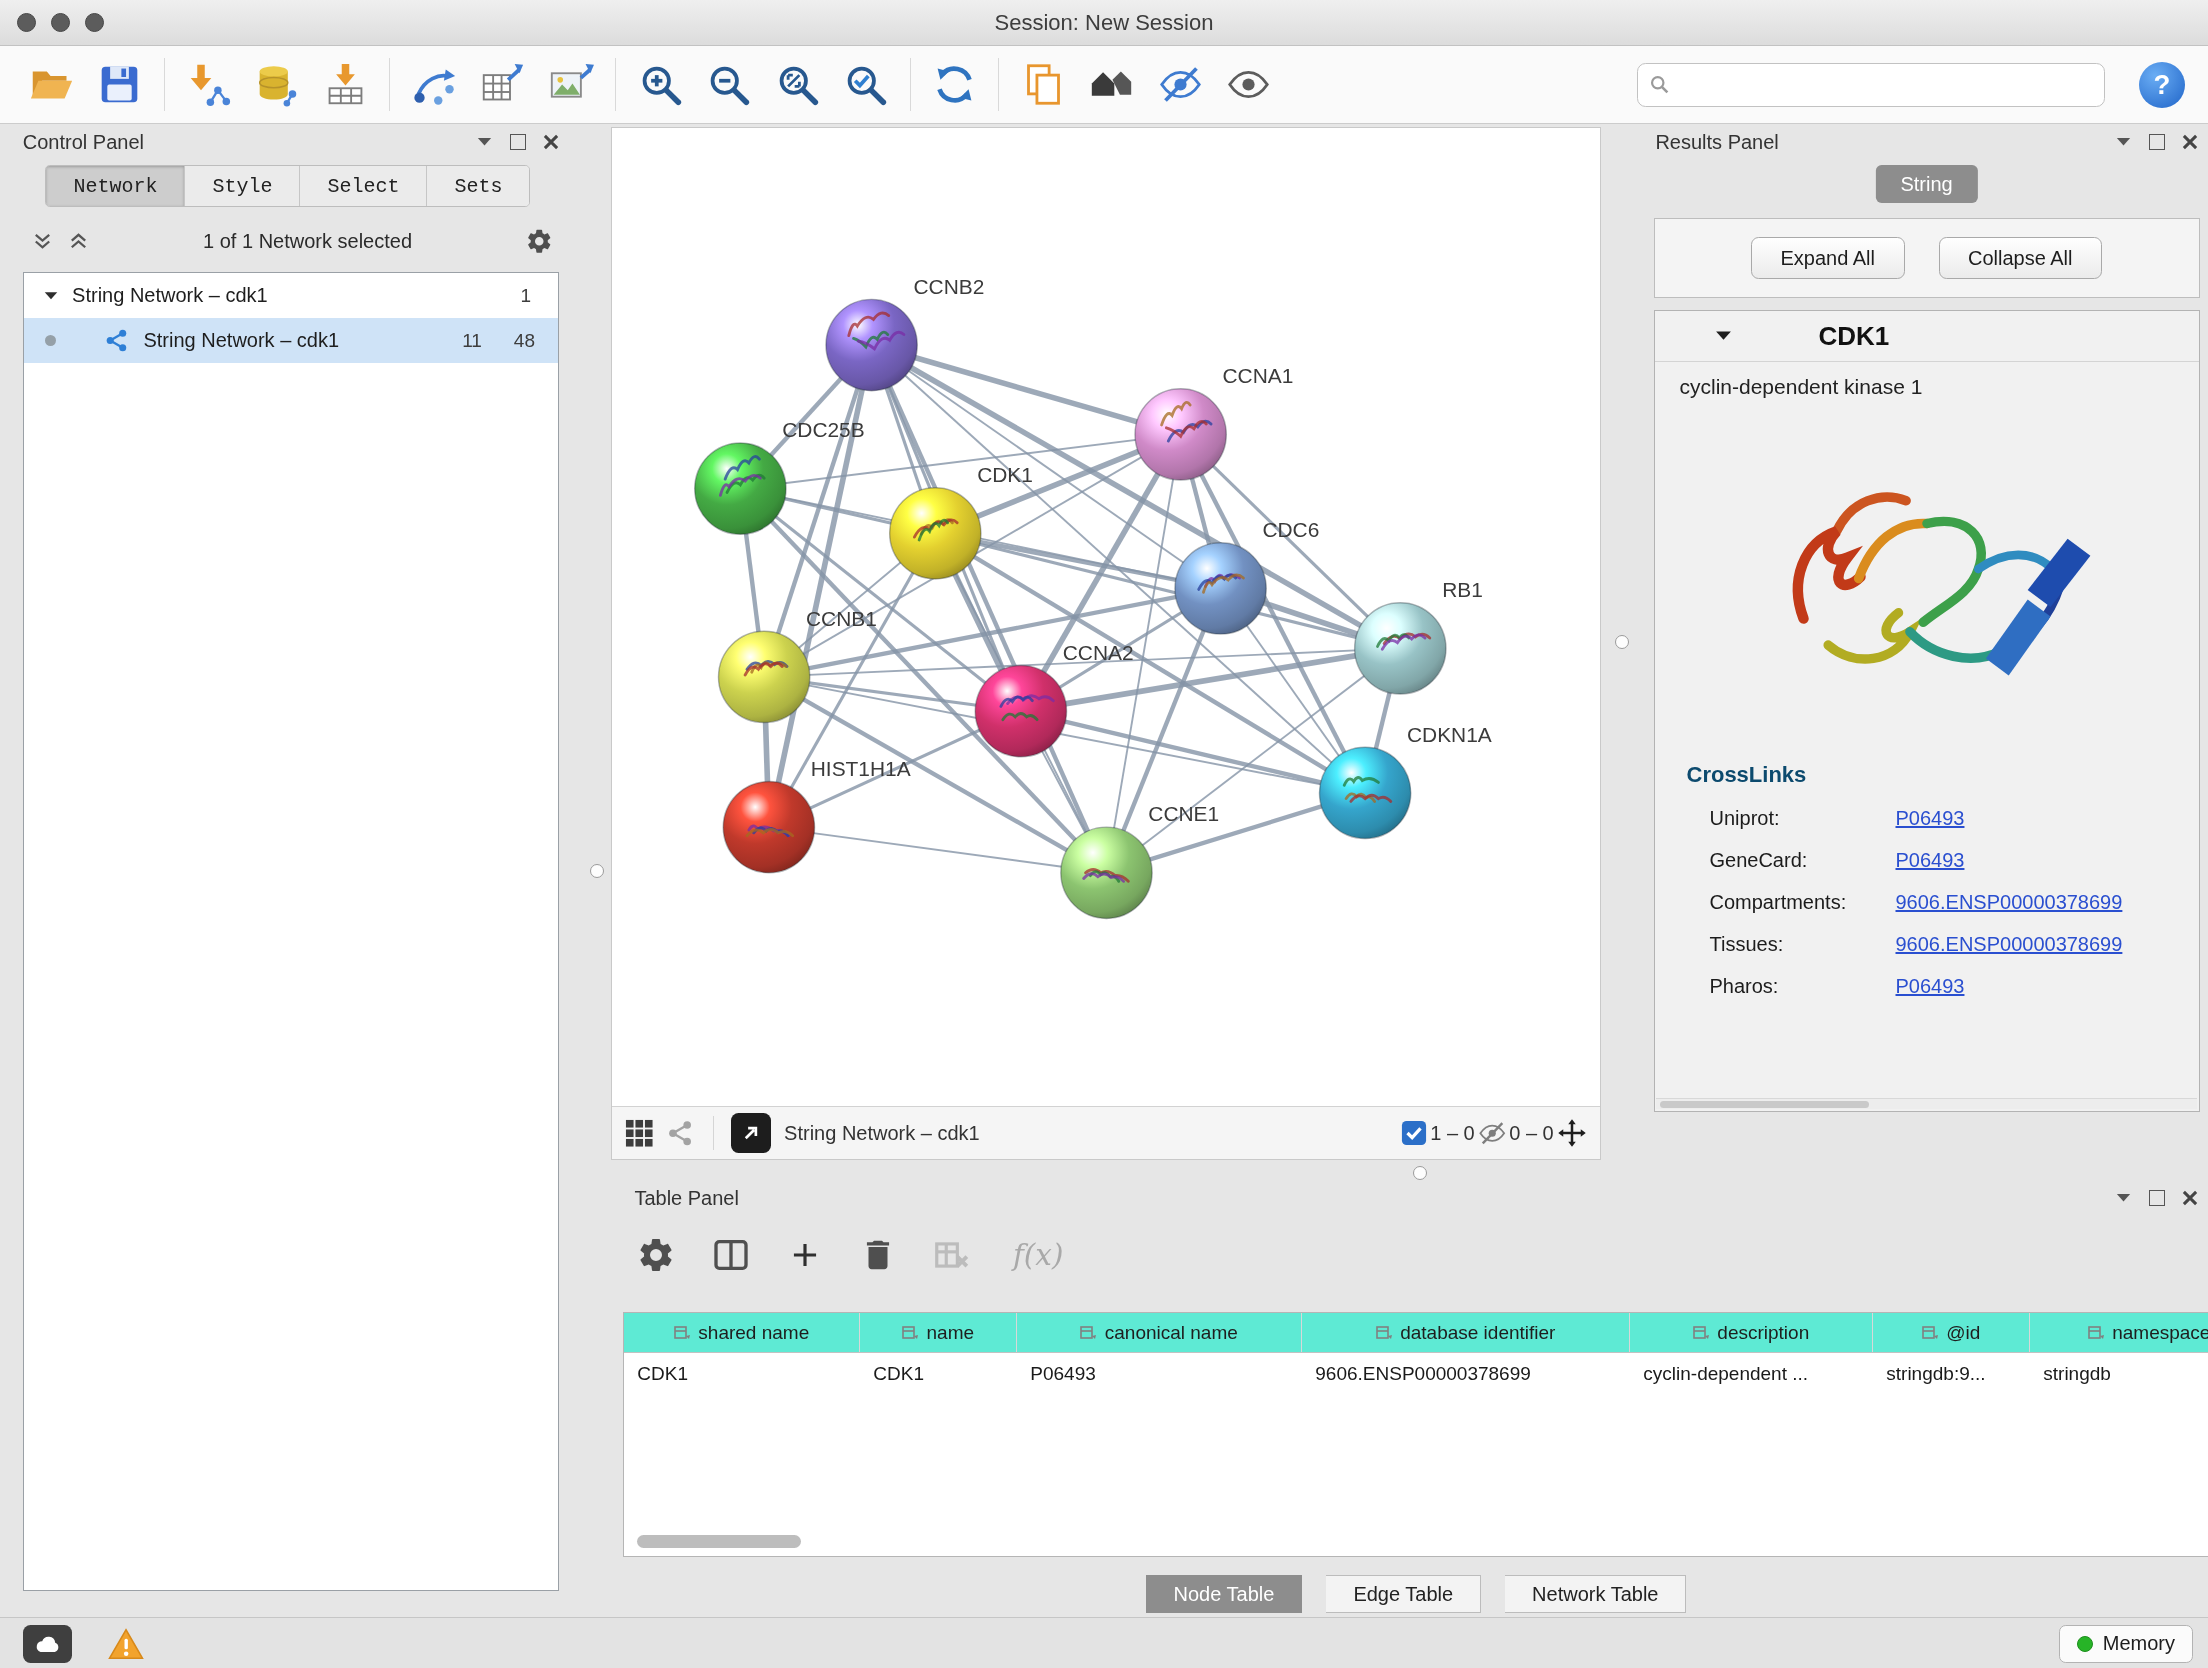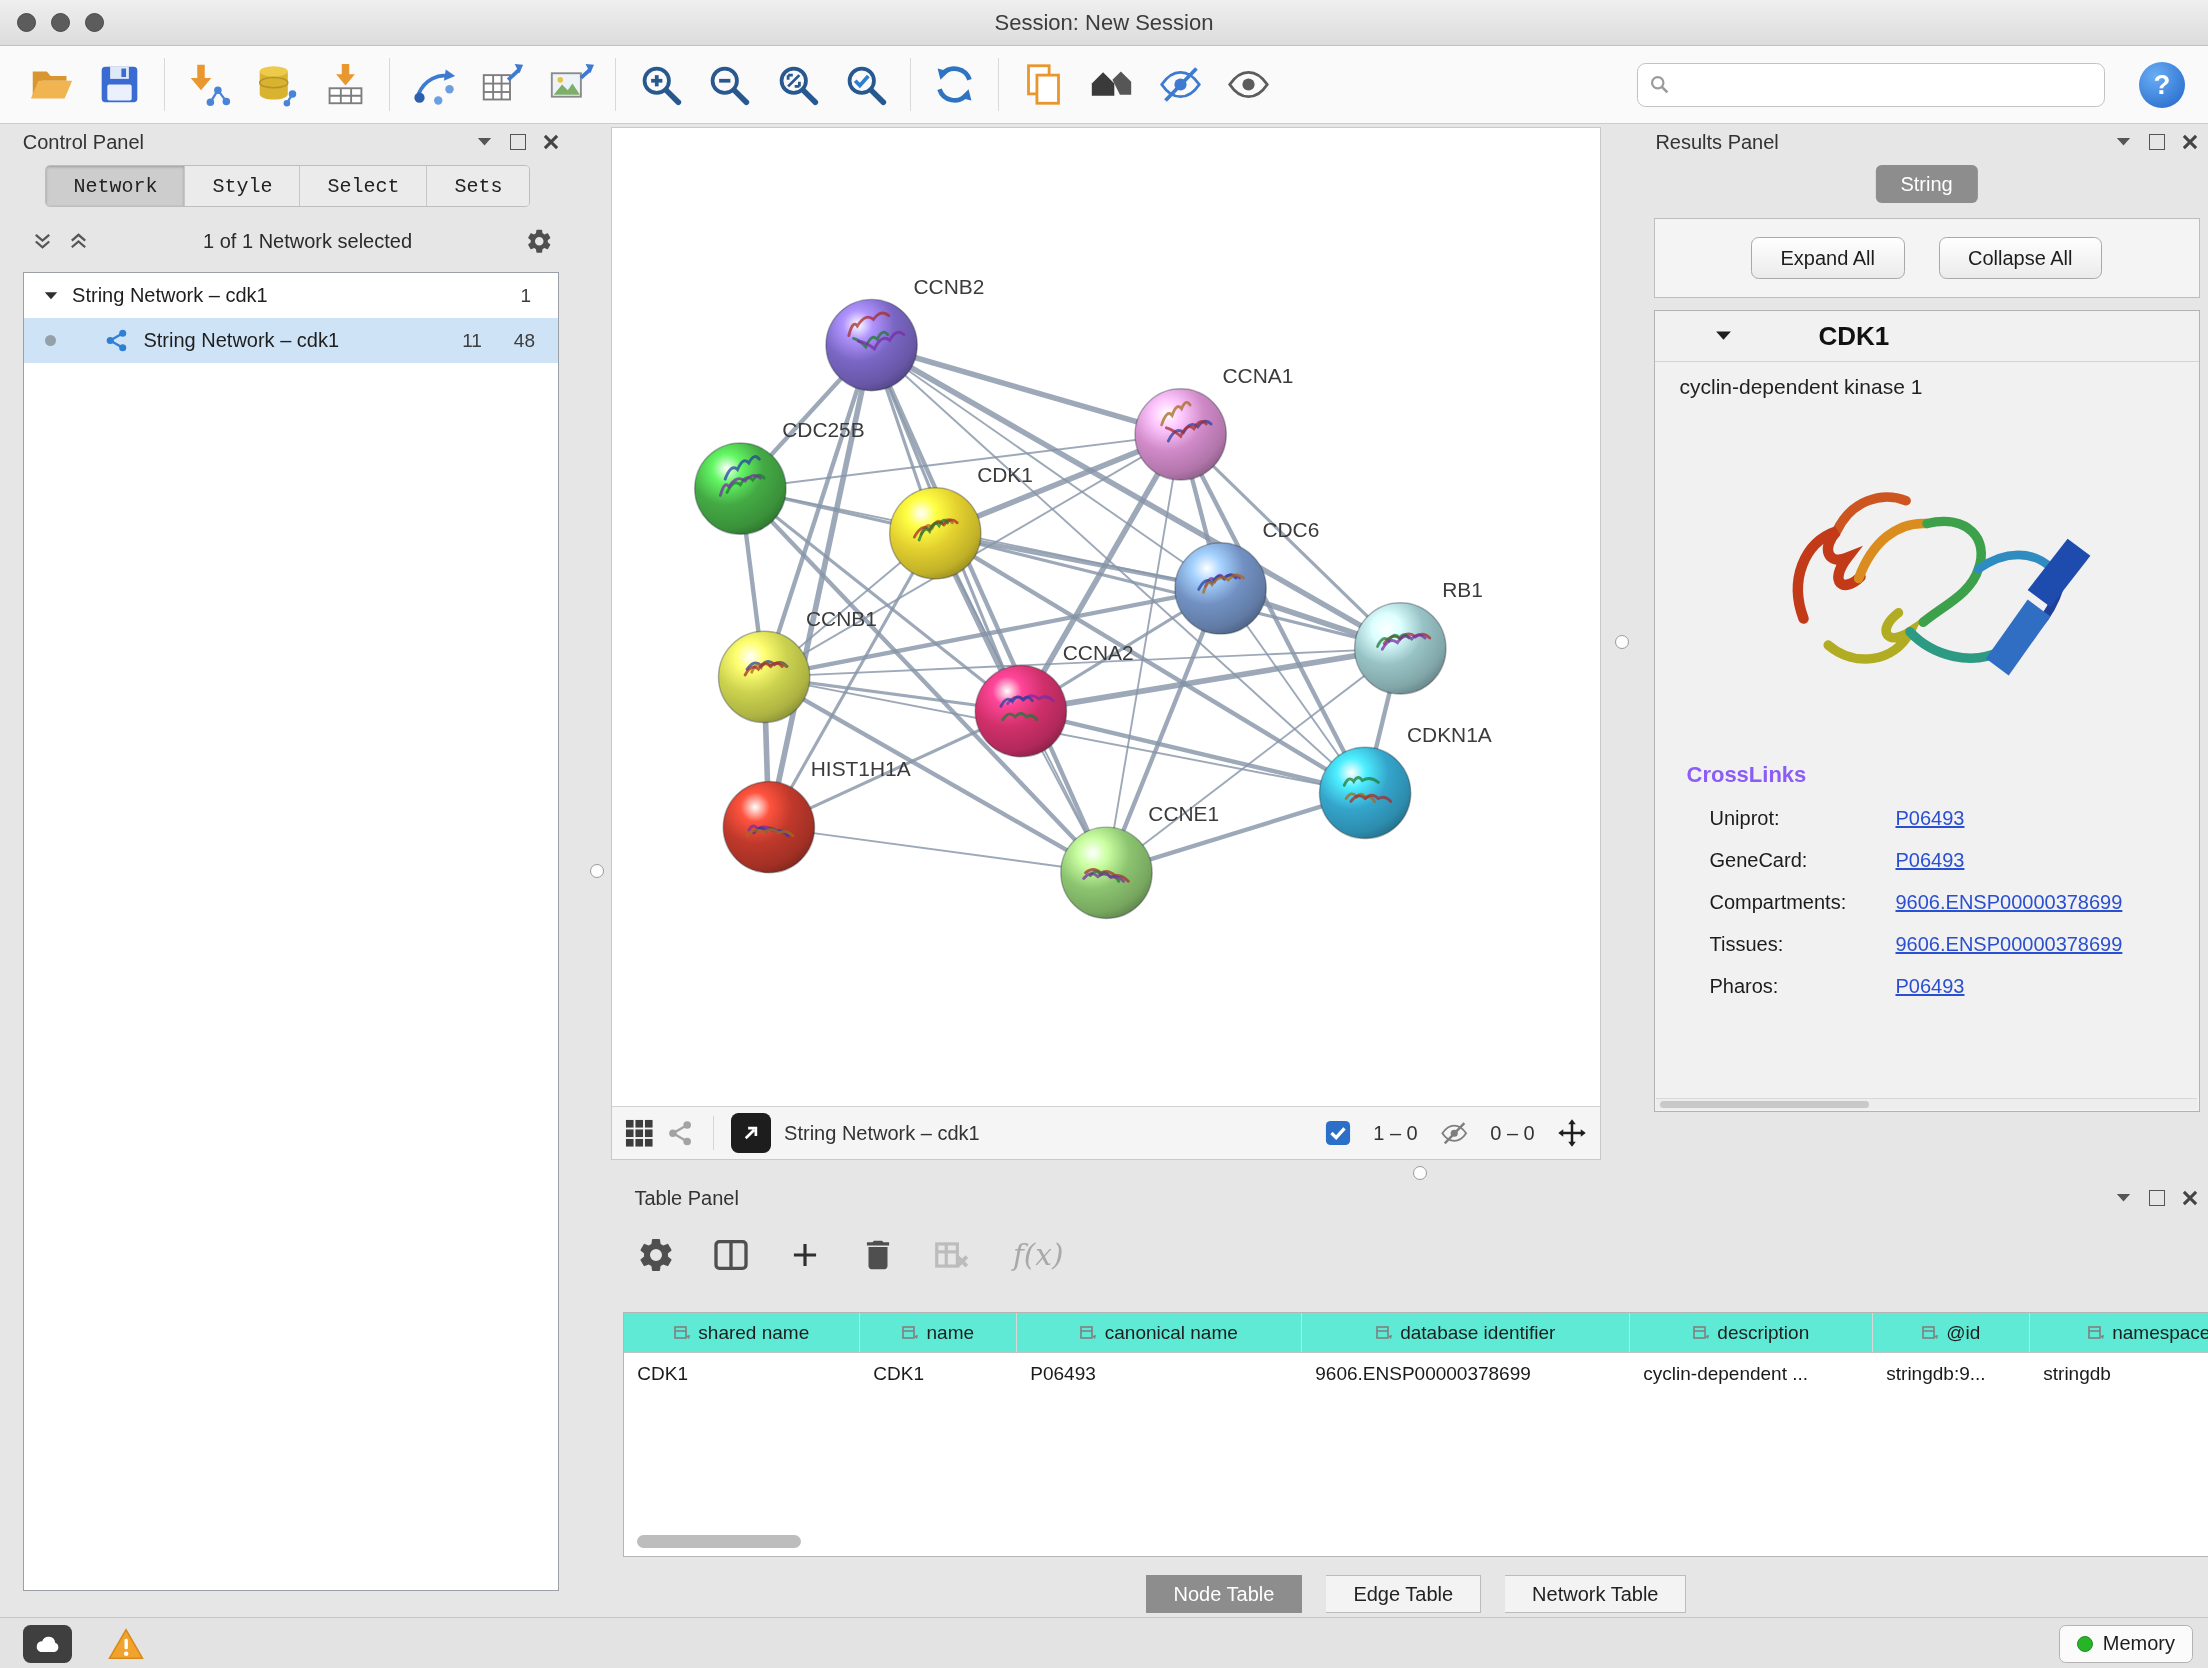--- a/index.html
+++ b/index.html
@@ -36,32 +36,32 @@
 .tree-row .cnt{font-size:19px;color:#3d3d3d;}
 .tree-row.root{padding-left:19px;}
 .tree-row.child{background:#cfe3f7;padding-left:21px;}
 
 .network-view{position:absolute;left:611px;top:127px;width:990px;height:1033px;background:#fff;border:1px solid #c9c9c9;}
 #network-svg{position:absolute;left:0;top:0;width:988px;height:978px;}
 .node-label{font-size:22px;fill:#3b3b3b;font-family:"Liberation Sans",sans-serif;}
 .nv-footer{position:absolute;left:0;right:0;bottom:0;height:53px;background:#f5f5f5;border-top:1px solid #d2d2d2;display:flex;align-items:center;padding:0 13.3px;gap:13.3px;font-size:20px;color:#333;}
 .nvf-sep{width:1px;height:34px;background:#d5d5d5;margin:0 3.8px;}
 .blk-btn{width:40px;height:40px;background:#1d1d1d;border-radius:7.6px;display:flex;align-items:center;justify-content:center;cursor:pointer;}
-.nvf-right{margin-left:auto;display:flex;align-items:center;gap:22px;}
+.nvf-right{margin-left:auto;display:flex;align-items:center;gap:3px;}
 
 .results-panel{position:absolute;left:1644px;top:127px;width:565px;height:1004px;}
 .rp-badge{position:absolute;left:50%;transform:translateX(-50%);top:38px;background:#8d8d8d;color:#fff;font-size:20px;padding:7.6px 25px;border-radius:5.7px;cursor:pointer;}
 .rp-btnbox{position:absolute;left:9.5px;right:9.5px;top:91px;height:80px;border:1px solid #bdbdbd;background:#f4f4f4;display:flex;align-items:center;justify-content:center;gap:34px;}
 .mac-btn{height:42px;padding:0 28.5px;border:1px solid #a9a9a9;border-radius:7.6px;background:linear-gradient(#ffffff,#ebebeb);font-size:20px;color:#1d1d1d;display:flex;align-items:center;cursor:pointer;}
 .rp-box{position:absolute;left:9.5px;right:9.5px;top:183px;bottom:19px;border:1px solid #b3b3b3;background:#f1f1f1;overflow:hidden;}
 .rp-gene-head{position:relative;height:51px;display:flex;align-items:center;border-bottom:1px solid #d4d4d4;}
 .rp-gene-head .gname{font-size:26px;font-weight:bold;color:#111;margin-left:86px;}
 .rp-desc{font-size:21px;color:#222;padding:13.3px 0 0 25px;}
 .rp-img{display:flex;justify-content:center;margin-top:15px;}
-.rp-cross-title{font-size:22px;font-weight:bold;color:#8b5cf6;margin:34px 0 0 32px;}
+.rp-cross-title{font-size:22px;font-weight:bold;color:#0c4a6e;margin:34px 0 0 32px;}
 .rp-row{display:flex;align-items:baseline;margin:19px 0 0 55px;font-size:20px;}
 .rp-row .cl-lbl{width:186px;color:#1c1c1c;}
 .rp-row a{color:#2a4fd0;text-decoration:underline;cursor:pointer;}
 .rp-hscroll{position:absolute;left:1.9px;right:1.9px;bottom:1.9px;height:11.4px;background:#ededed;border-top:1px solid #d8d8d8;}
 .rp-hscroll .thumb{position:absolute;left:3.8px;top:1.9px;width:209px;height:7.6px;border-radius:3.8px;background:#c9c9c9;}
 
 .table-panel{position:absolute;left:623px;top:1183px;width:1586px;height:434px;}
 .tp-toolbar{position:absolute;left:13.3px;top:42px;height:59px;display:flex;align-items:center;gap:35px;}
 .tp-toolbar svg{display:block;}
 .fx{font-family:"DejaVu Serif",serif;font-style:italic;font-size:29.5px;color:#a9a9a9;margin-left:7.6px;}

